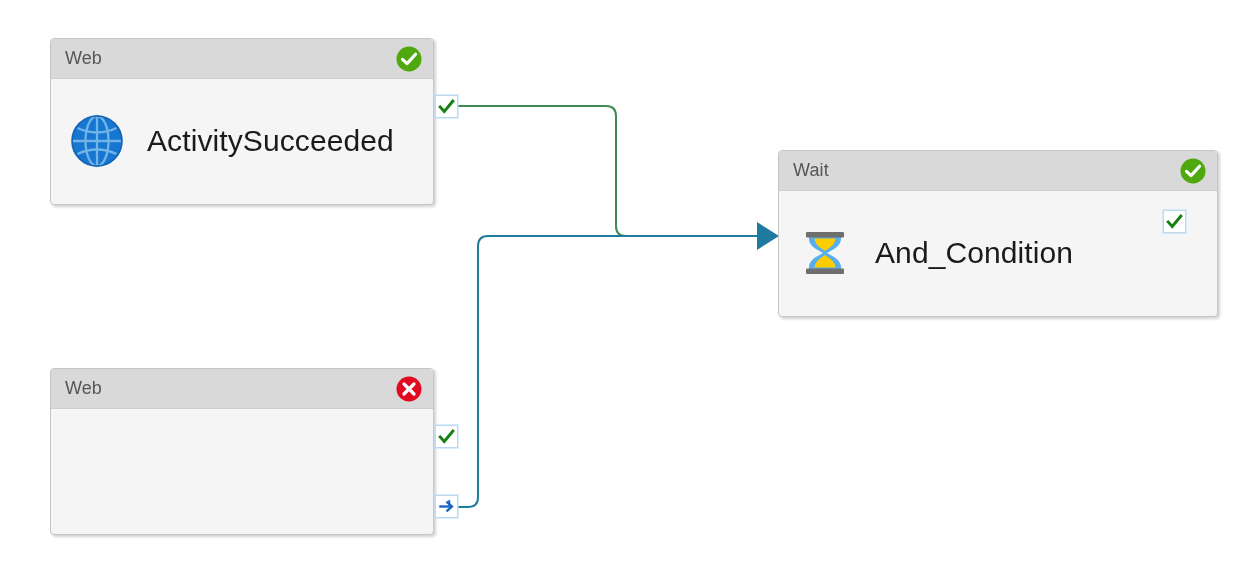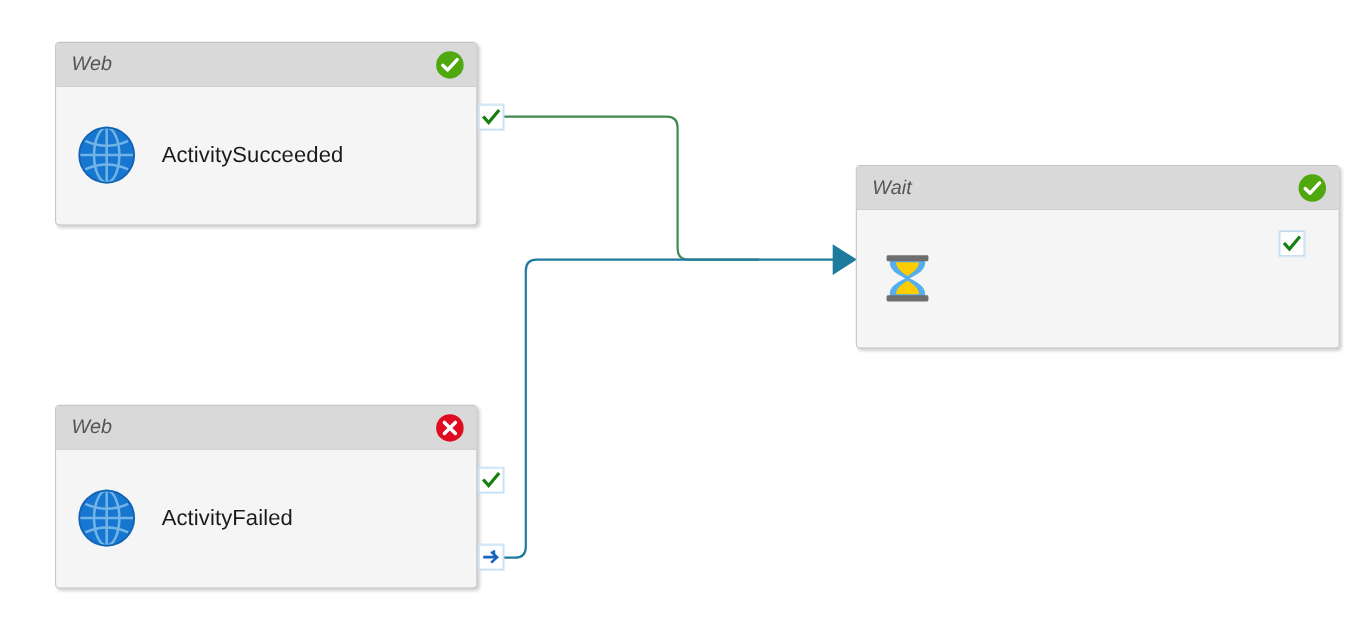--- a/index.html
+++ b/index.html
@@ -44,21 +44,20 @@
   .node-header {
     position: relative;
     height: 40px;
     background: #d9d9d9;
     border-bottom: 1px solid #cfcfcf;
     border-radius: 3px 3px 0 0;
     display: flex;
     align-items: center;
     padding-left: 14px;
     box-sizing: border-box;
-    font-style: italic;
   }
   .node-title {
     font-size: 18px;
     color: #565656;
     font-weight: 400;
     letter-spacing: 0.1px;
   }
   .node-status {
     position: absolute;
     right: 11px;
@@ -74,21 +73,21 @@
     box-sizing: border-box;
     padding-left: 18px;
   }
   .node-icon {
     width: 56px;
     height: 56px;
     flex: 0 0 56px;
     display: block;
   }
   .node-label {
-    font-size: 20px;
+    font-size: 30px;
     color: #1a1a1a;
     font-weight: 300;
     margin-left: 22px;
     white-space: nowrap;
     letter-spacing: 0.1px;
   }
 
   
   .port {
     position: absolute;
@@ -155,36 +154,20 @@
   <div class="node" style="left:50px; top:368px; width:384px; height:167px;">
     <div class="node-header">
       <span class="node-title">Web</span>
       <span class="node-status">
         <svg viewBox="0 0 26 26" width="26" height="26">
           <circle cx="13" cy="13" r="12.5" fill="#E00B20"></circle>
           <path d="M8 8 L18 18 M18 8 L8 18" fill="none" stroke="#ffffff" stroke-width="3.2" stroke-linecap="round"></path>
         </svg>
       </span>
     </div>
-    <div class="node-body">
-      <span class="node-icon">
-        <svg viewBox="0 0 56 56" width="56" height="56">
-          <circle cx="28" cy="28" r="25" fill="#1676D0"></circle>
-          <g fill="none" stroke="#71B4E8" stroke-width="2.3">
-            <ellipse cx="28" cy="28" rx="11.5" ry="25"></ellipse>
-            <line x1="28" y1="3" x2="28" y2="53"></line>
-            <line x1="4" y1="28" x2="52" y2="28"></line>
-            <path d="M8.5 15 Q28 24 47.5 15"></path>
-            <path d="M8.5 41 Q28 32 47.5 41"></path>
-          </g>
-          <circle cx="28" cy="28" r="25" fill="none" stroke="#1263B4" stroke-width="1.6"></circle>
-        </svg>
-      </span>
-      <span class="node-label">ActivityFailed</span>
-    </div>
   </div>
 
   <div class="port" style="left:435px; top:425px;">
     <svg viewBox="0 0 21 21" width="19" height="19">
       <path d="M3.5 11 L8 16 L17.5 4.5" fill="none" stroke="#168013" stroke-width="3.2" stroke-linecap="square" stroke-linejoin="miter"></path>
     </svg>
   </div>
 
   <div class="port" style="left:435px; top:495px;">
     <svg viewBox="0 0 21 21" width="19" height="19">
@@ -211,20 +194,21 @@
           <path d="M12 10 L44 10 L44 14 C44 22 33 26 30 28 C33 30 44 34 44 42 L44 46 L12 46 L12 42
                    C12 34 23 30 26 28 C23 26 12 22 12 14 Z" fill="#55AEEE"></path>
 
           <path d="M17.5 13.5 L38.5 13.5 C38.5 20 30 24.5 28 26 C26 24.5 17.5 20 17.5 13.5 Z" fill="#FFCC00"></path>
           <path d="M28 30 C30 31.5 38.5 36 38.5 42.5 L17.5 42.5 C17.5 36 26 31.5 28 30 Z" fill="#FFCC00"></path>
 
           <rect x="9" y="7" width="38" height="5.5" rx="1.2" fill="#6E6E6E"></rect>
           <rect x="9" y="43.5" width="38" height="5.5" rx="1.2" fill="#6E6E6E"></rect>
         </svg>
       </span>
+      <span class="node-label">And_Condition</span>
     </div>
   </div>
 
   <div class="port" style="left:1163px; top:210px;">
     <svg viewBox="0 0 21 21" width="19" height="19">
       <path d="M3.5 11 L8 16 L17.5 4.5" fill="none" stroke="#168013" stroke-width="3.2" stroke-linecap="square" stroke-linejoin="miter"></path>
     </svg>
   </div>
 
 </div>

